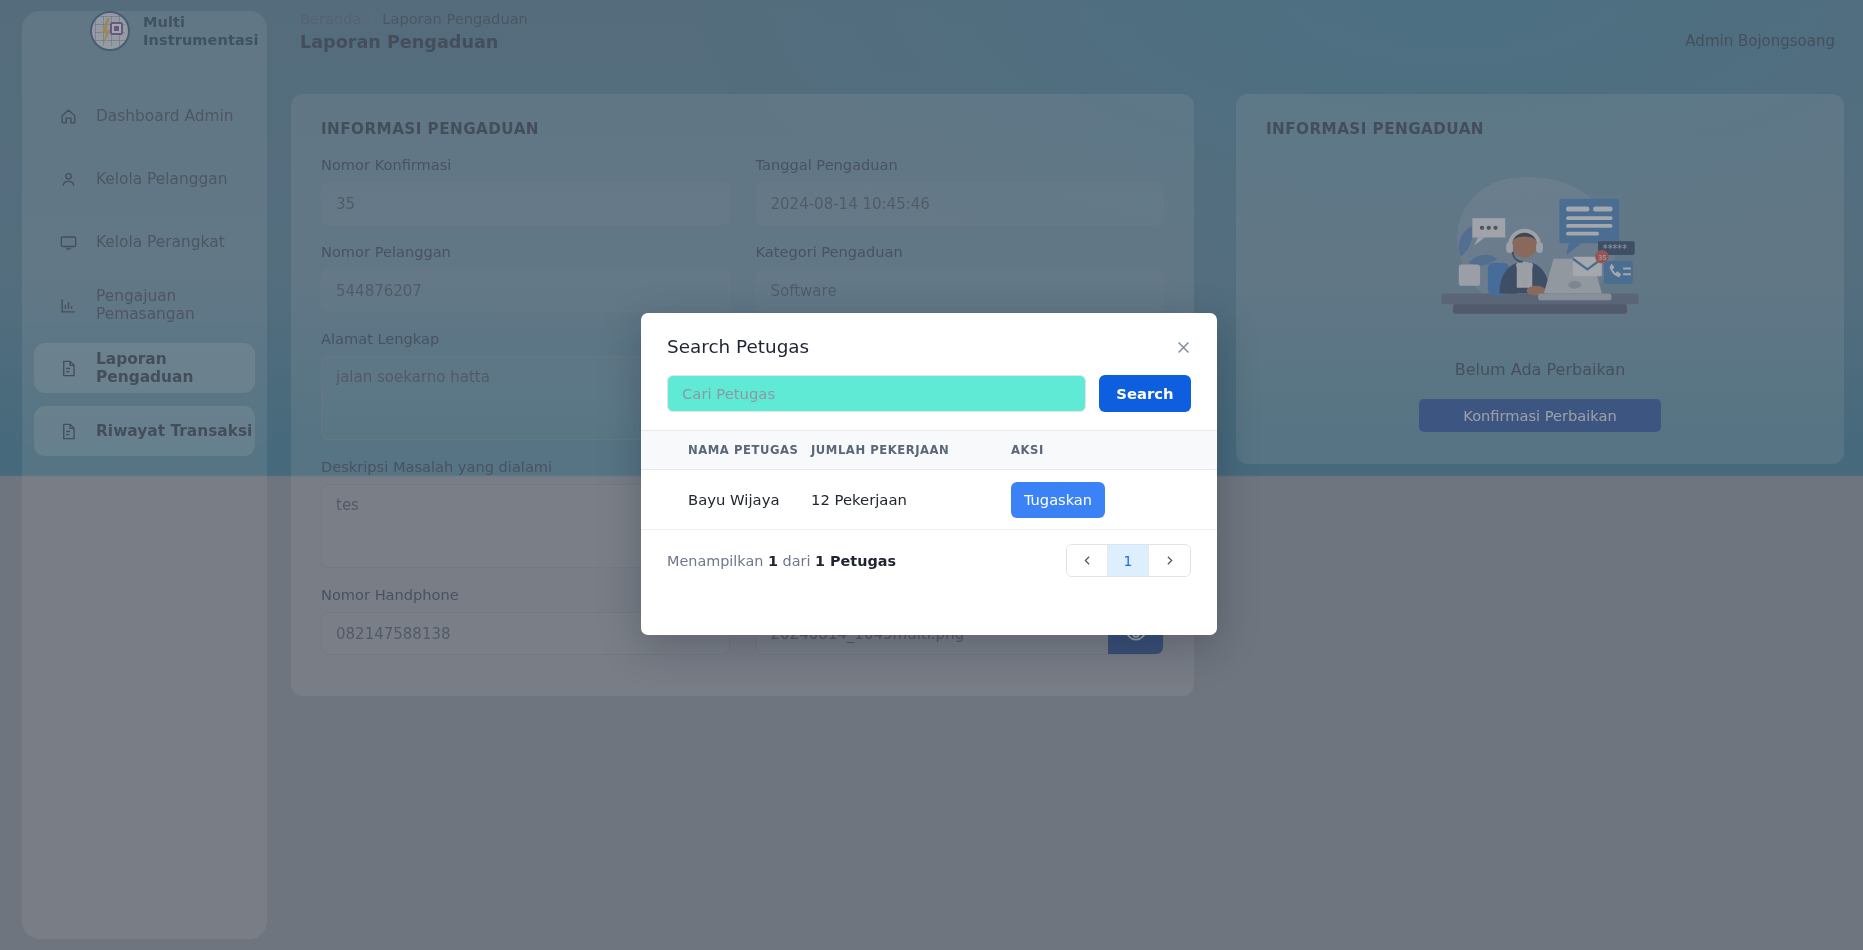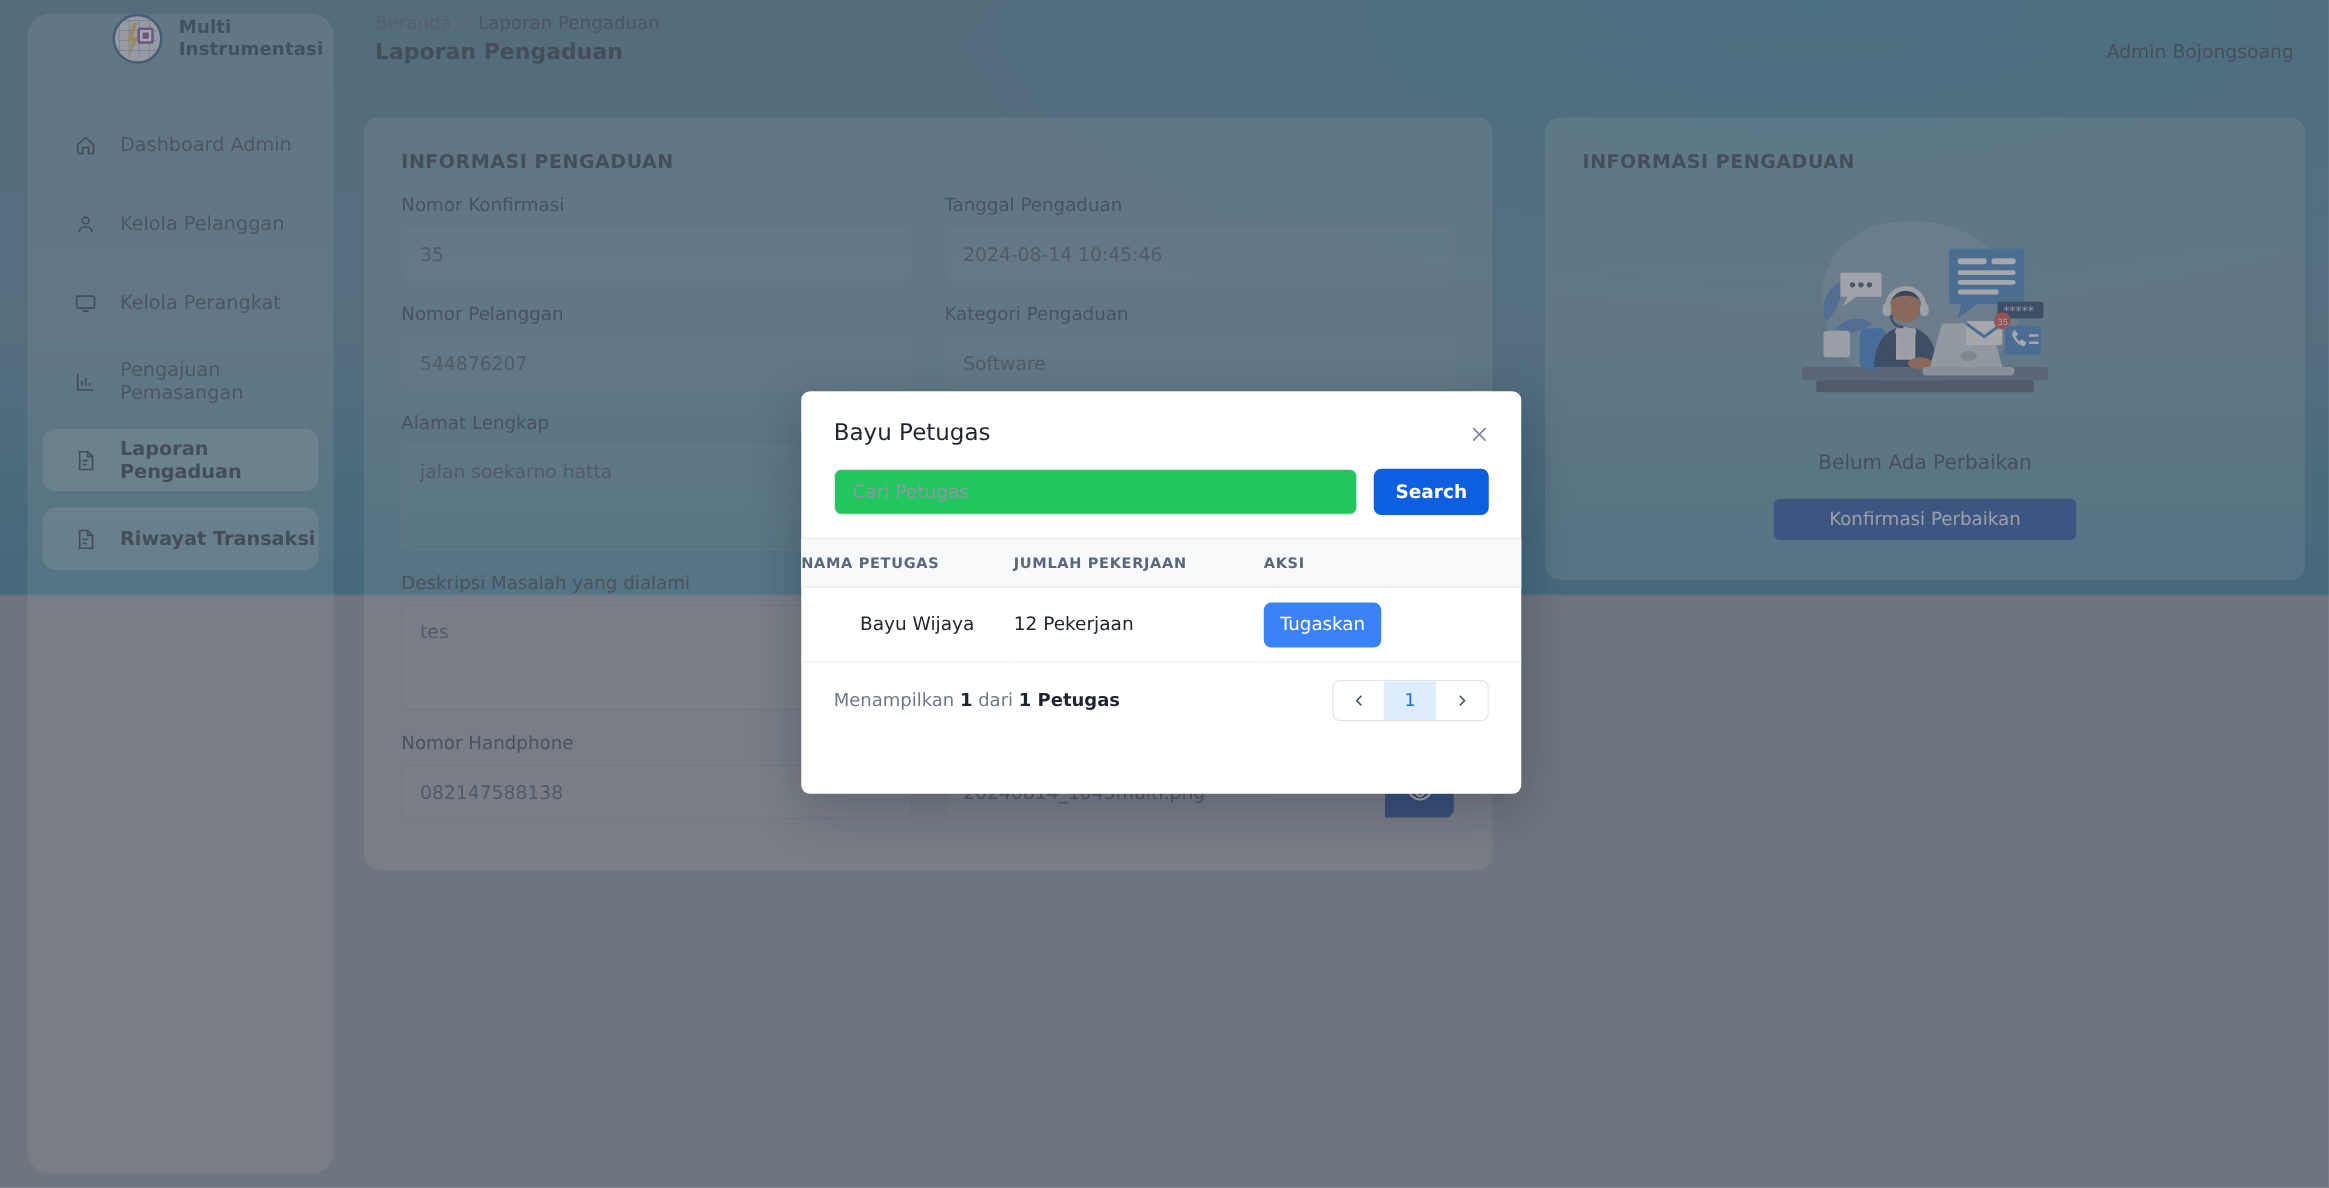--- a/index.html
+++ b/index.html
@@ -170,42 +170,42 @@
     position: absolute; right: 22px; top: 22px;
     width: 24px; height: 24px; cursor: pointer;
     color: #7c8798; display: flex; align-items: center; justify-content: center;
   }
   .modal-close svg { width: 17px; height: 17px; }
 
   .modal-search { display: flex; gap: 13px; padding: 18px 26px 0 26px; }
   .search-input {
     flex: 1; height: 37px;
     border: 1px solid #e2e6ea; border-radius: 6px;
-    background: #22c55e;
+    background: #5eead4;
     padding: 0 14px;
     font-size: 14.8px; color: #1f2430;
     font-family: inherit;
   }
   .search-input::placeholder { color: #8e98a5; }
   .btn-search {
     width: 92px; height: 37px;
     background: #0d5fe0; color: #fff; border: none; border-radius: 6px;
     font-size: 14.8px; font-weight: 600; font-family: inherit;
     cursor: pointer;
   }
 
   .tbl { width: 100%; border-collapse: collapse; margin-top: 18px; }
   .tbl thead th {
     background: #f7f9fb;
     border-top: 1px solid #e6eaee; border-bottom: 1px solid #e6eaee;
     font-size: 11.6px; font-weight: 700; letter-spacing: .55px;
     color: #5a6779; text-transform: uppercase;
     text-align: left; height: 39px; padding: 0;
   }
-  .tbl thead th:nth-child(1) { width: 170px; }
+  .tbl thead th:nth-child(1) { padding-left: 47px; width: 170px; }
   .tbl thead th:nth-child(2) { width: 200px; }
   .tbl thead th:nth-child(3) { width: 206px; }
   .tbl tbody td {
     height: 60px; font-size: 14.8px; color: #22272f;
     border-bottom: 1px solid #eceff2; padding: 0; vertical-align: middle;
   }
   .tbl tbody td:nth-child(1) { padding-left: 47px; }
   .btn-assign {
     width: 94px; height: 36px;
     background: #3b82f6; color: #fff; border: none; border-radius: 6px;
@@ -436,21 +436,21 @@
     </svg>
     <div class="empty-text">Belum Ada Perbaikan</div>
     <button class="btn-confirm">Konfirmasi Perbaikan</button>
   </div>
 </section>
 
 <div class="dim"></div>
 
 <div class="modal">
   <div class="modal-head">
-    <div class="modal-title">Bayu Petugas</div>
+    <div class="modal-title">Search Petugas</div>
     <div class="modal-close">
       <svg viewBox="0 0 24 24" fill="none" stroke="currentColor" stroke-width="1.9">
           <path d="M5 5l14 14M19 5L5 19"></path>
         </svg>
     </div>
   </div>
 
   <div class="modal-search">
     <input class="search-input" type="text" placeholder="Cari Petugas" style="">
     <button class="btn-search">Search</button>

